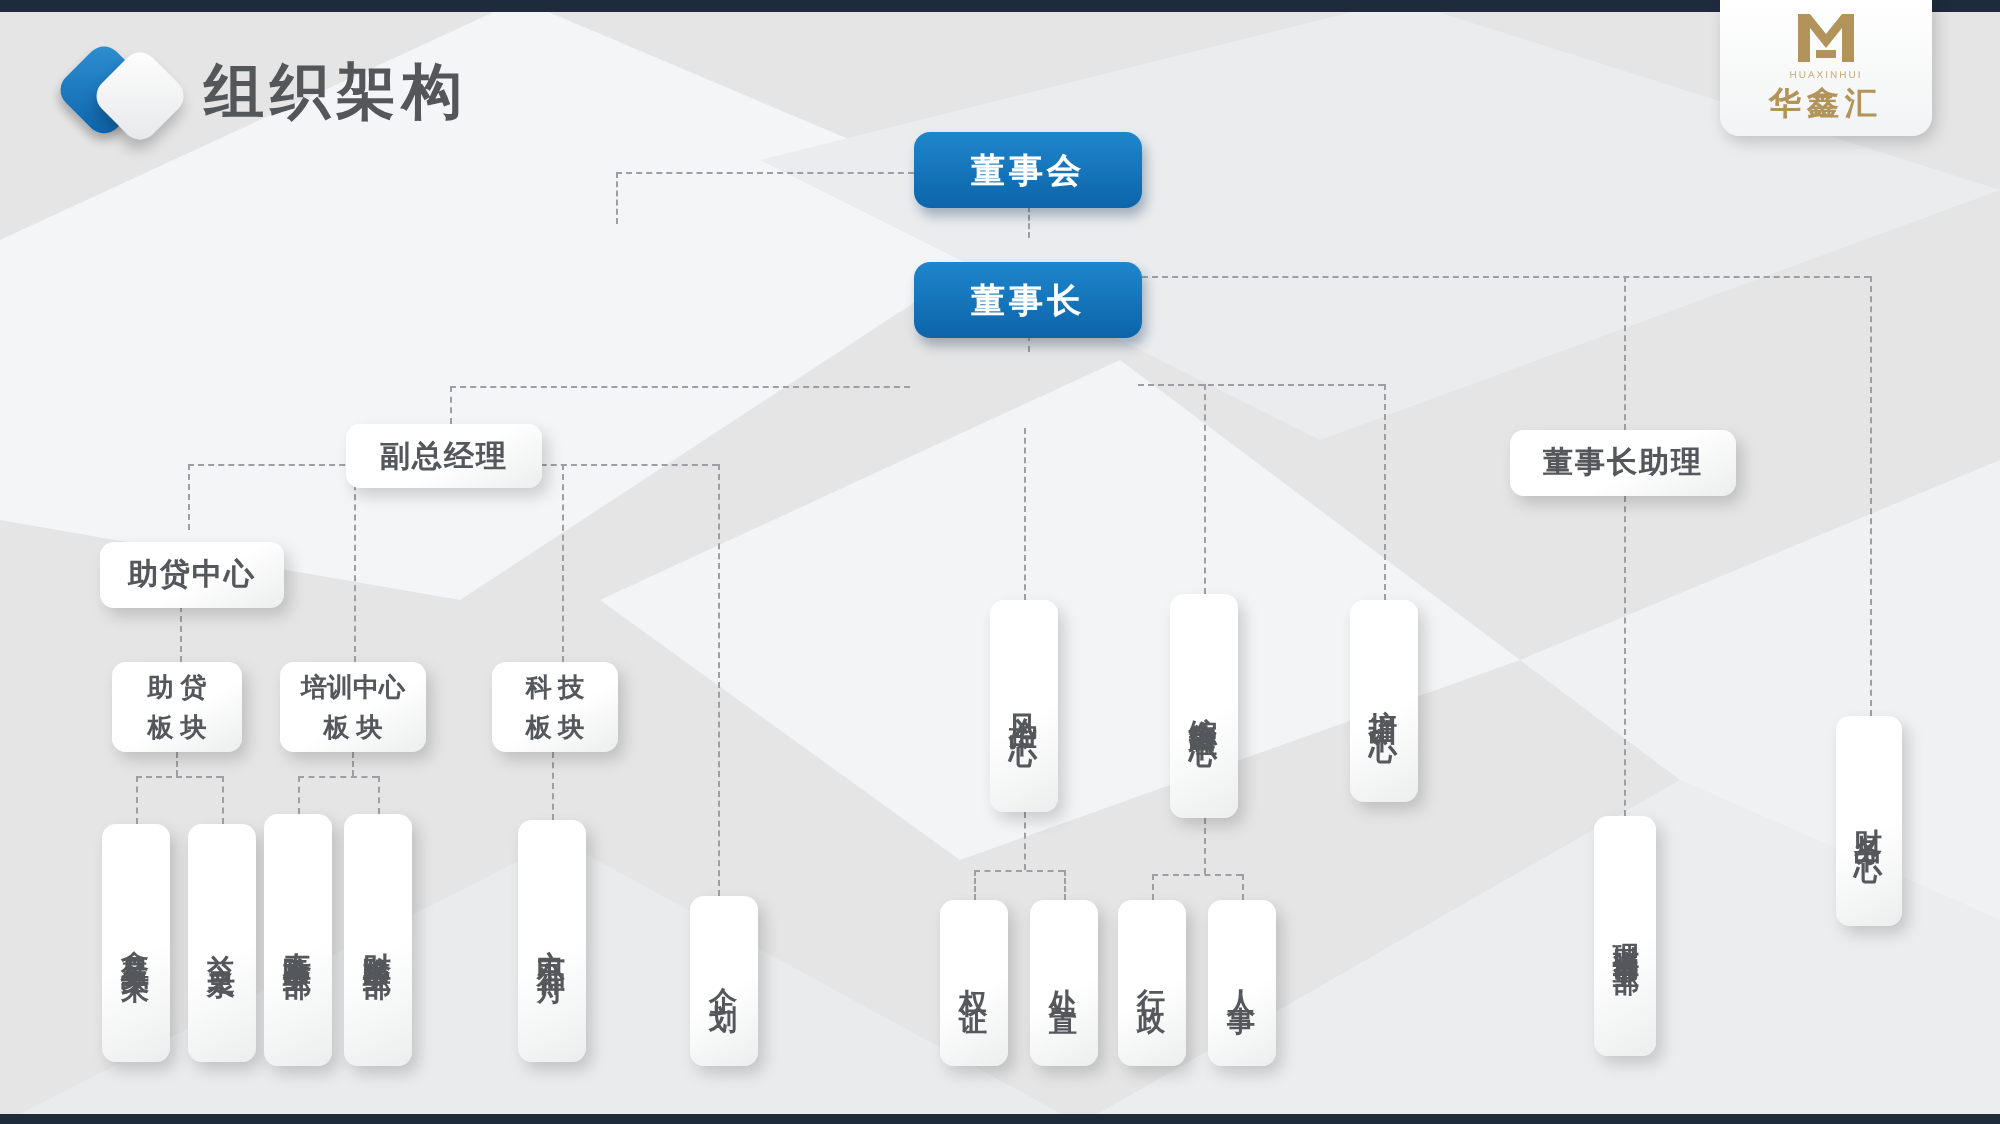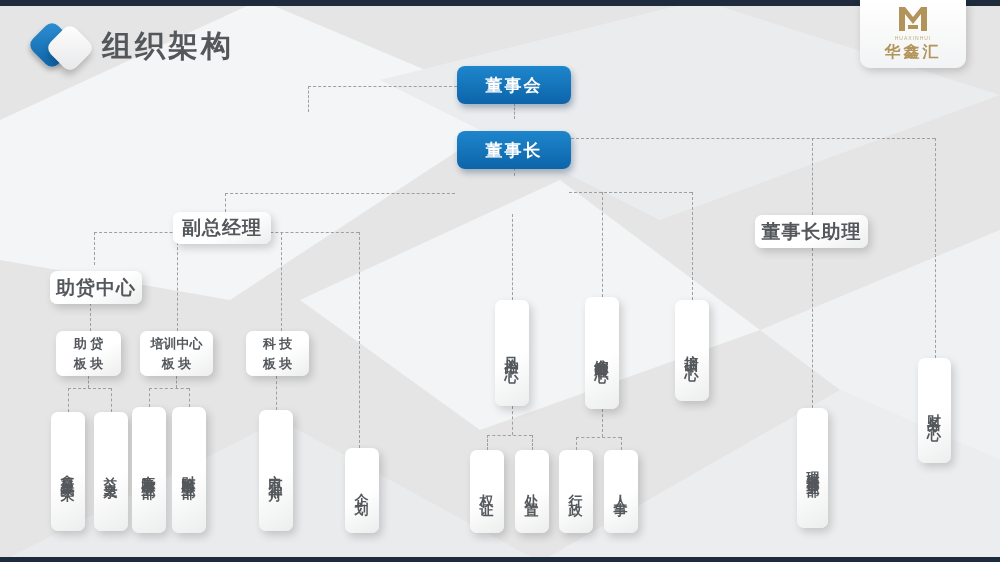--- a/index.html
+++ b/index.html
@@ -42,21 +42,21 @@
   #c29{left:276px;top:376px;height:34px;} #c30{left:512px;top:406px;height:29px;}
   #c31{left:487px;top:435px;width:45px;} #c32{left:487px;top:435px;height:15px;}
   #c33{left:532px;top:435px;height:15px;} #c34{left:602px;top:409px;height:28px;}
   #c35{left:576px;top:437px;width:45px;} #c36{left:576px;top:437px;height:13px;}
   #c37{left:621px;top:437px;height:13px;}
 
   
   .node{position:absolute;display:flex;align-items:center;justify-content:center;font-weight:bold;text-align:center;}
   .blue-node{background:linear-gradient(180deg,#1e86cc,#0d64a9);color:#ffffff;font-size:17px;letter-spacing:2px;border-radius:8px;box-shadow:2px 4px 6px rgba(30,60,95,.35);}
   .white-node{background:linear-gradient(150deg,#ffffff 55%,#eceded);color:#54575b;border-radius:7px;box-shadow:3px 4px 8px rgba(0,0,0,.17);}
-  .h-node{font-size:19px;letter-spacing:1px;font-family:Liberation Serif, serif;}
+  .h-node{font-size:15px;letter-spacing:1px;font-family:Liberation Serif, serif;}
   .pre{white-space:pre-line;font-size:13px;line-height:1.5;}
   .vert{writing-mode:vertical-rl;font-size:14px;letter-spacing:4px;width:34px;}
   .sp-wide{letter-spacing:9px;}
 
   #n-board{left:457px;top:66px;width:114px;height:38px;}
   #n-chairman{left:457px;top:119px;width:114px;height:38px;margin-top:12px;}
   #n-gm{left:455px;top:176px;width:114px;height:38px;}
   #n-supervisory{left:250px;top:112px;width:117px;height:40px;}
   #n-deputy{left:173px;top:212px;width:98px;height:32px;}
   #n-assistant{left:755px;top:215px;width:113px;height:33px;}

